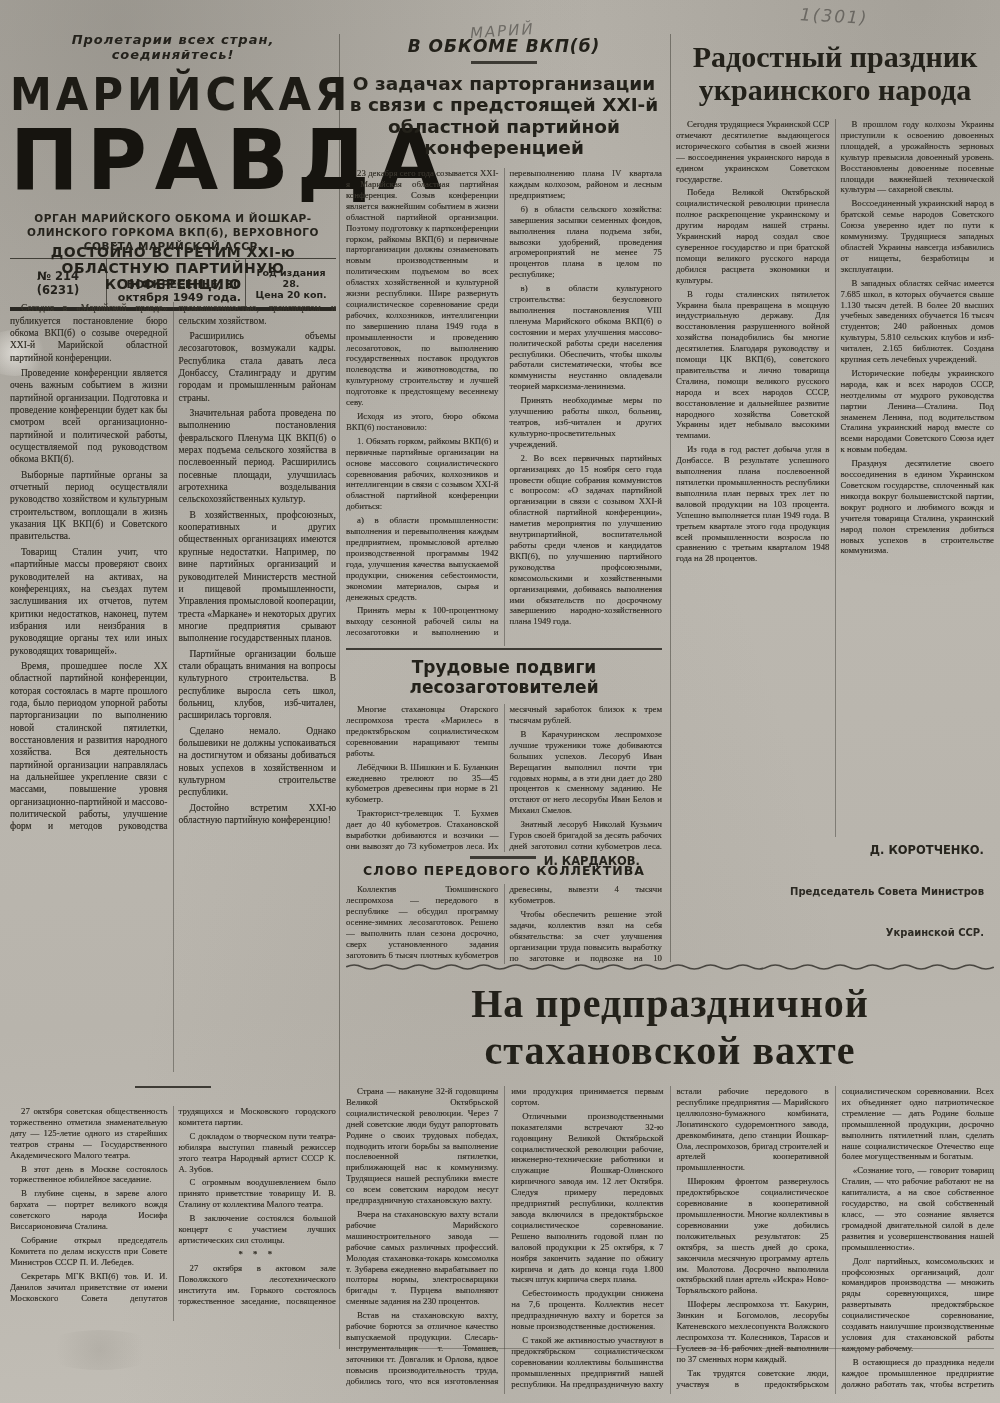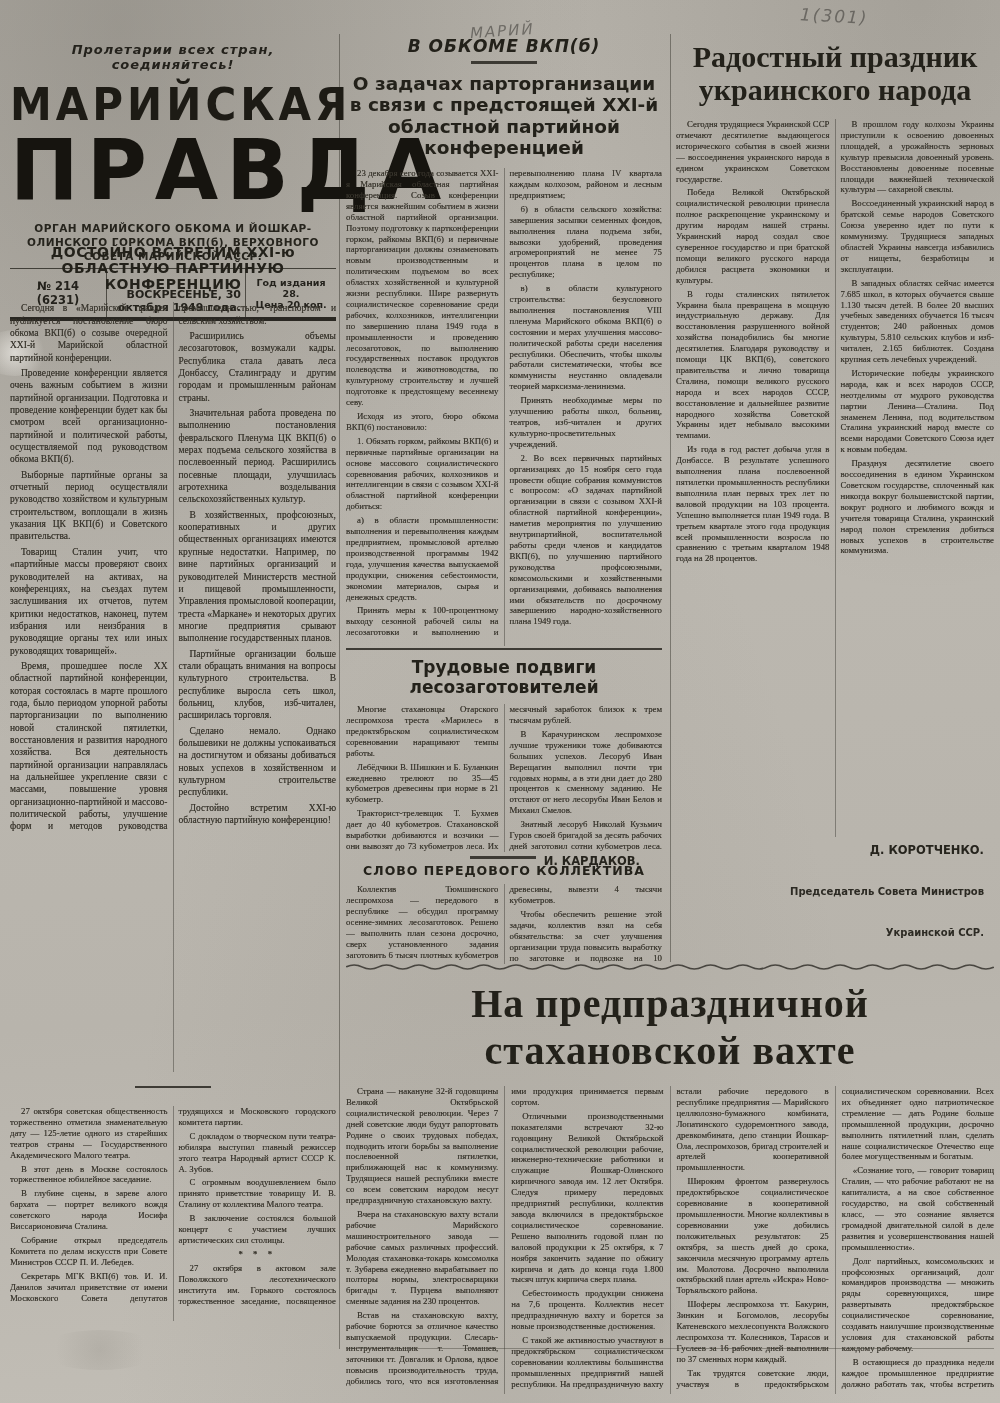--- a/index.html
+++ b/index.html
@@ -67,21 +67,21 @@
   <div class="stain" style="left:40px;top:1330px;width:120px;height:40px;background:radial-gradient(circle,rgba(90,86,78,.12),transparent 70%);"></div>
   <div class="stain" style="left:560px;top:1290px;width:160px;height:60px;background:radial-gradient(circle,rgba(95,90,82,.10),transparent 70%);"></div>
 
   <div class="handw" style="left:470px;top:22px;font-size:15px;transform:rotate(-4deg);">МАРИЙ</div>
   <div class="handw" style="left:800px;top:6px;font-size:17px;transform:rotate(3deg);">1(301)</div>
 
   <div class="vline" style="left:339px;top:34px;height:1315px;"></div>
   <div class="vline" style="left:670px;top:34px;height:928px;"></div>
 
   <div class="abs" style="left:10px;top:30px;width:326px;">
-    <div class="tagline" style="margin-top:12px;">Пролетарии всех стран, соединяйтесь!</div>
+    <div class="tagline" style="margin-top:2px;">Пролетарии всех стран, соединяйтесь!</div>
     <div class="mast-title1" style="margin-top:8px;">МАРИЙСКАЯ</div>
     <div class="mast-title2" style="margin-top:2px;">ПРАВДА</div>
     <div class="organ" style="margin-top:12px;padding:0 14px;">ОРГАН МАРИЙСКОГО ОБКОМА И ЙОШКАР-ОЛИНСКОГО ГОРКОМА ВКП(б), ВЕРХОВНОГО СОВЕТА МАРИЙСКОЙ АССР.</div>
     <div class="issue-row">
       <div class="issue-cell" style="width:88px;font-size:11.5px;text-align:center;">№ 214 (6231)</div>
       <div class="issue-sep"></div>
       <div class="issue-cell" style="flex:1;font-size:11px;text-align:right;margin-top:16px;">ВОСКРЕСЕНЬЕ, 30 октября 1949 года.</div>
       <div class="issue-sep"></div>
       <div class="issue-cell" style="width:82px;font-size:9.5px;text-align:center;">
         <span>Год издания 28.</span>

